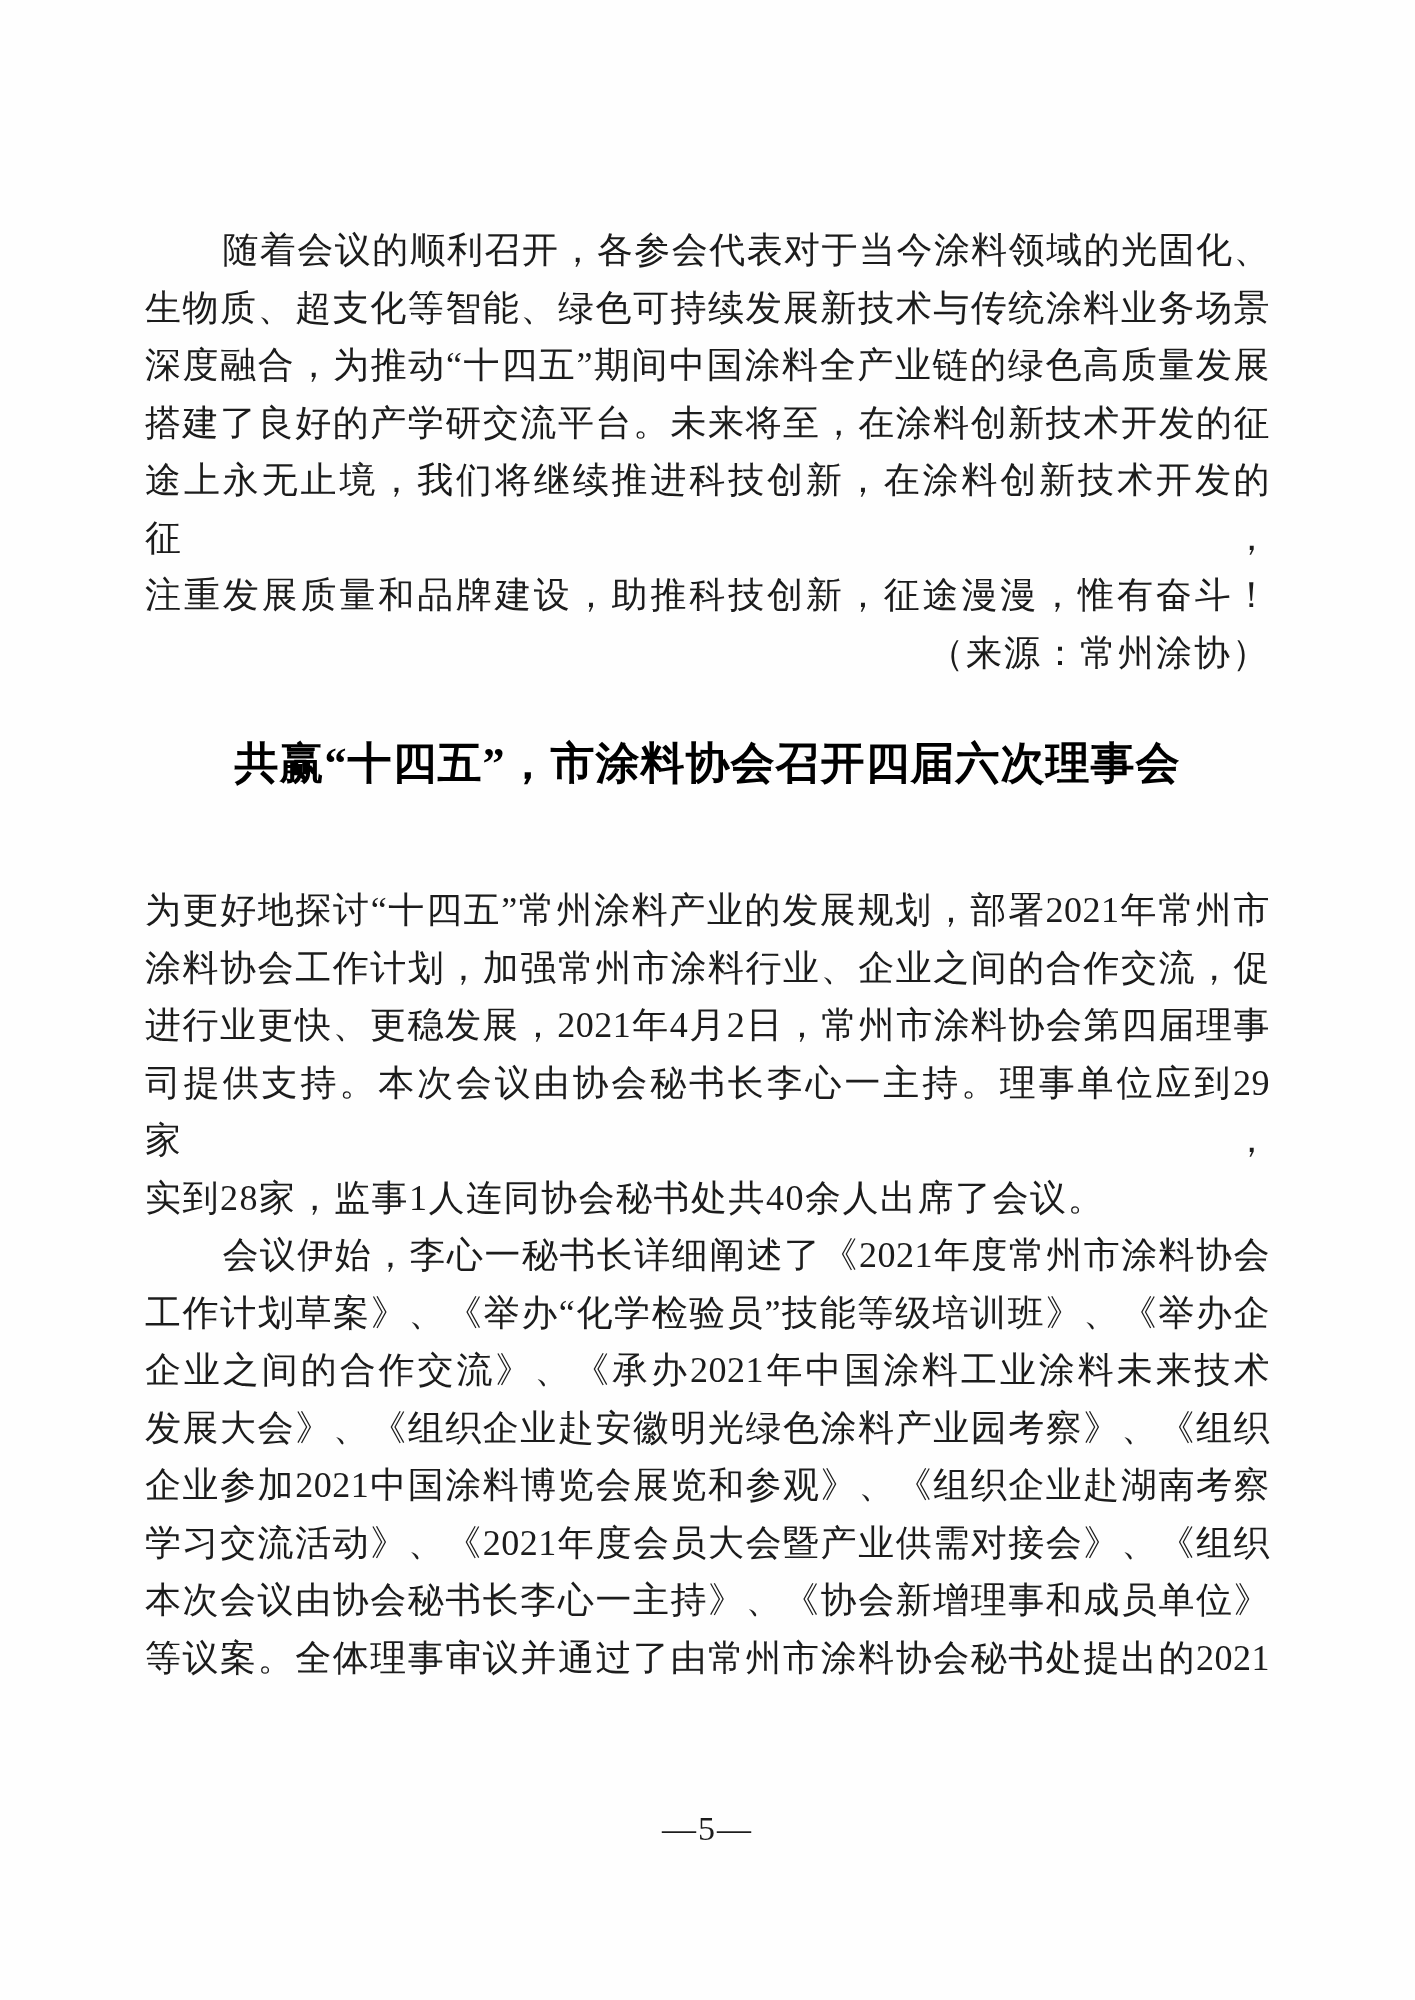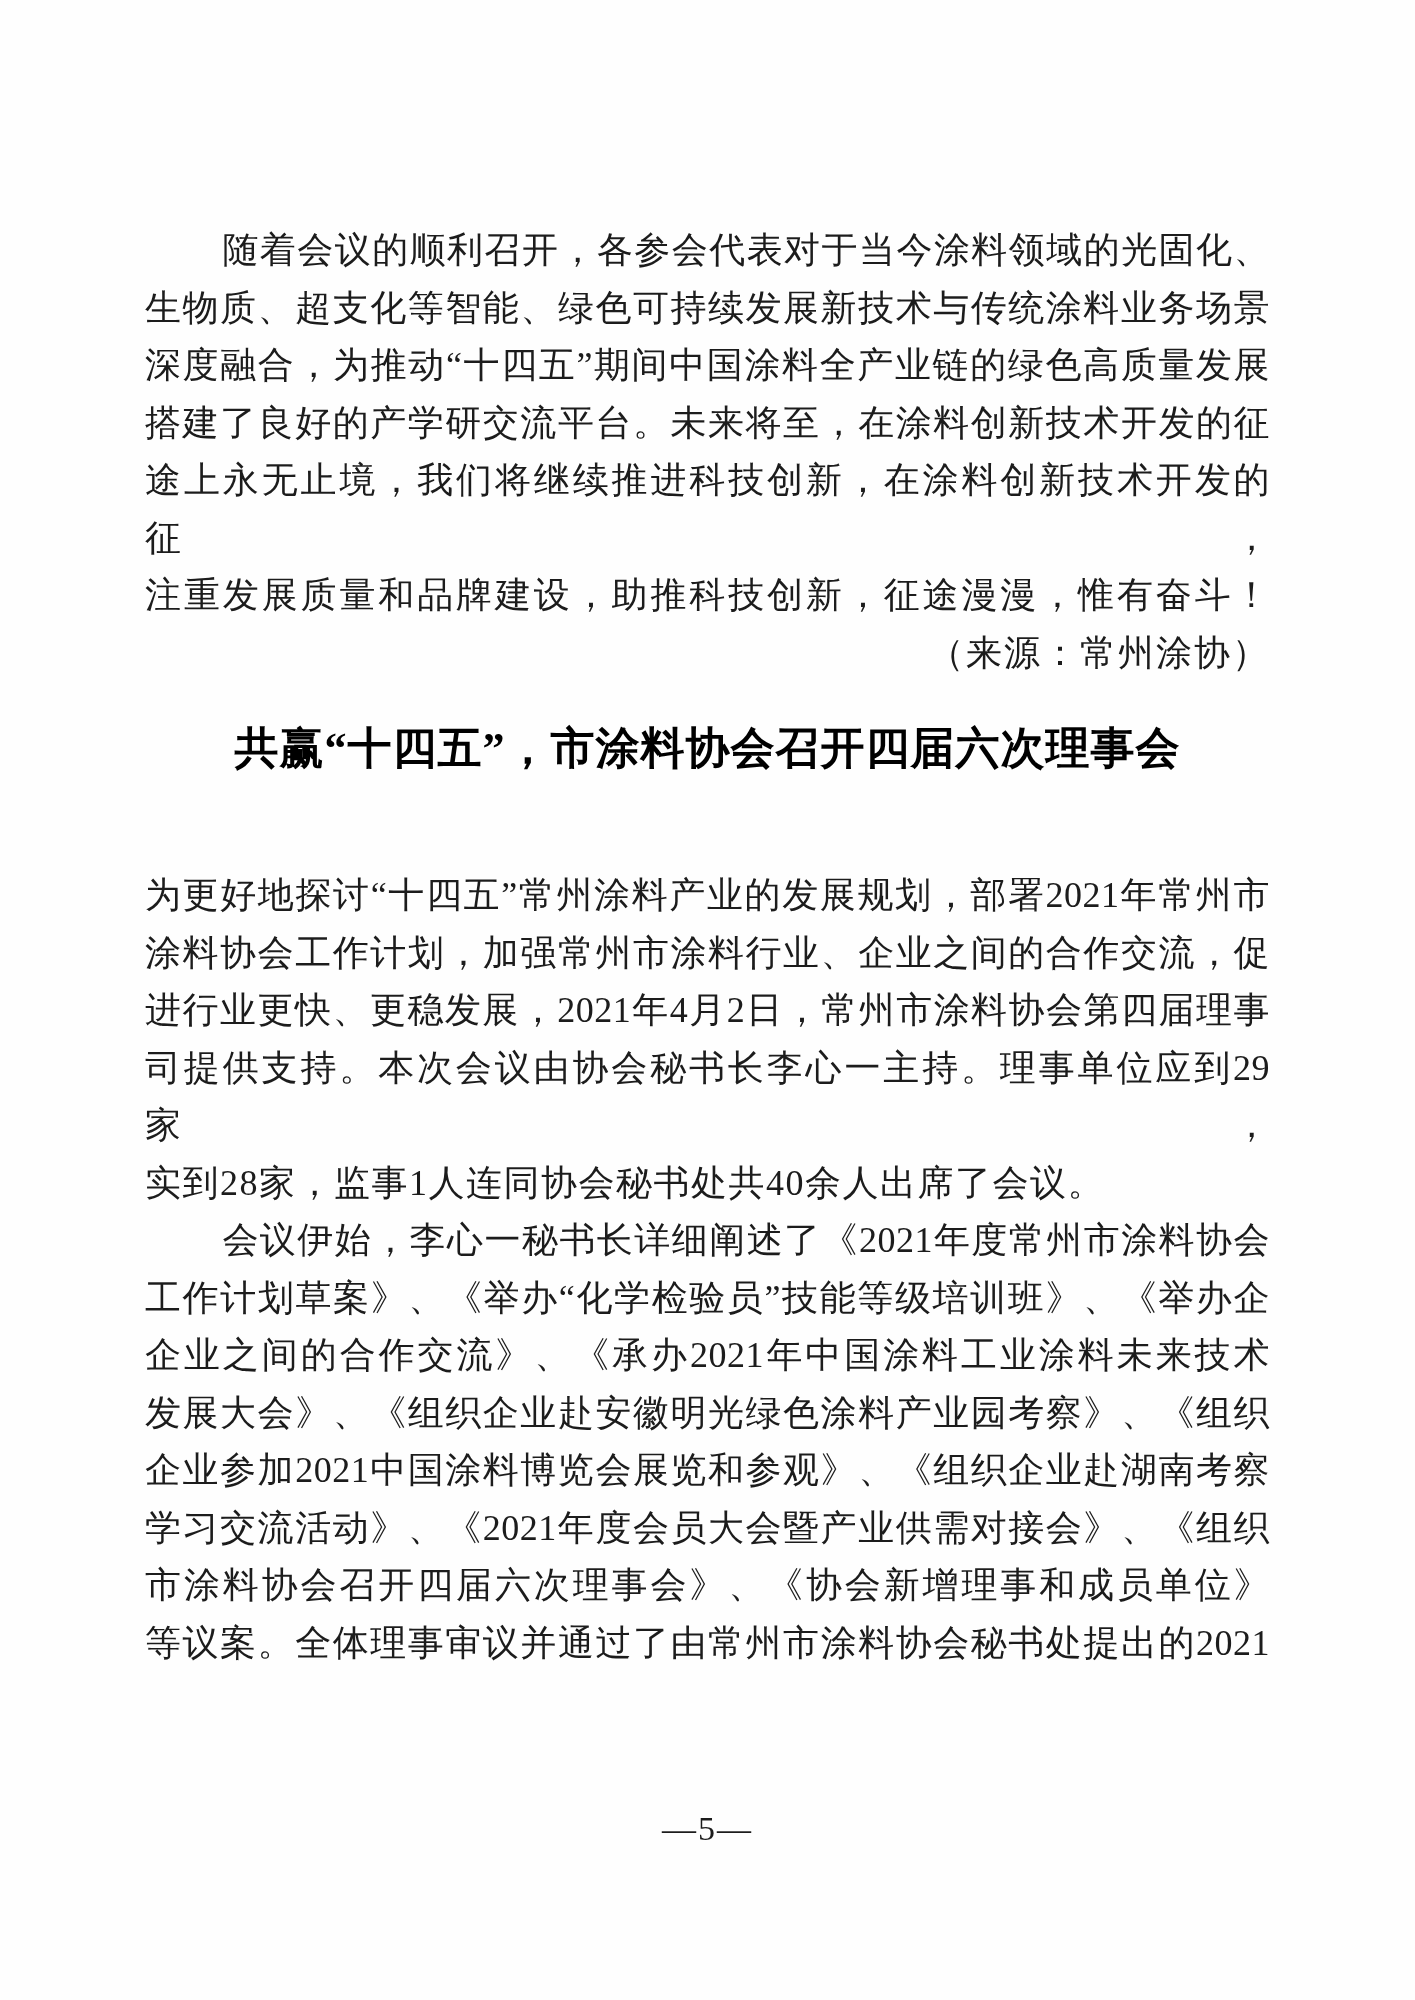--- a/index.html
+++ b/index.html
@@ -44,21 +44,21 @@
   .line.indent {
     text-indent: 2.15em;
   }
   .article-title {
     font-size: 44px;
     line-height: 64px;
     font-weight: 700;
     color: #000;
     text-align: center;
     letter-spacing: 1px;
-    margin-top: 35px;
+    margin-top: 50px;
     margin-bottom: 86px;
   }
   .page-number {
     position: absolute;
     top: 1805px;
     left: 0;
     width: 1415px;
     text-align: center;
     font-size: 34px;
     line-height: 48px;
@@ -87,19 +87,19 @@
     <div class="line">进行业更快、更稳发展，2021年4月2日，常州市涂料协会第四届理事</div>
     <div class="line">司提供支持。本次会议由协会秘书长李心一主持。理事单位应到29家，</div>
     <div class="line plain">实到28家，监事1人连同协会秘书处共40余人出席了会议。</div>
 
     <div class="line indent">会议伊始，李心一秘书长详细阐述了《2021年度常州市涂料协会</div>
     <div class="line">工作计划草案》、《举办“化学检验员”技能等级培训班》、《举办企</div>
     <div class="line">企业之间的合作交流》、《承办2021年中国涂料工业涂料未来技术</div>
     <div class="line">发展大会》、《组织企业赴安徽明光绿色涂料产业园考察》、《组织</div>
     <div class="line">企业参加2021中国涂料博览会展览和参观》、《组织企业赴湖南考察</div>
     <div class="line">学习交流活动》、《2021年度会员大会暨产业供需对接会》、《组织</div>
-    <div class="line">市涂料协会召开四届六次理事会》、《协会新增理事和成员单位》</div>
+    <div class="line">本次会议由协会秘书长李心一主持》、《协会新增理事和成员单位》</div>
     <div class="line">等议案。全体理事审议并通过了由常州市涂料协会秘书处提出的2021</div>
 
   </div>
 
   <div class="page-number">—5—</div>
 </div>
 
 </body></html>

